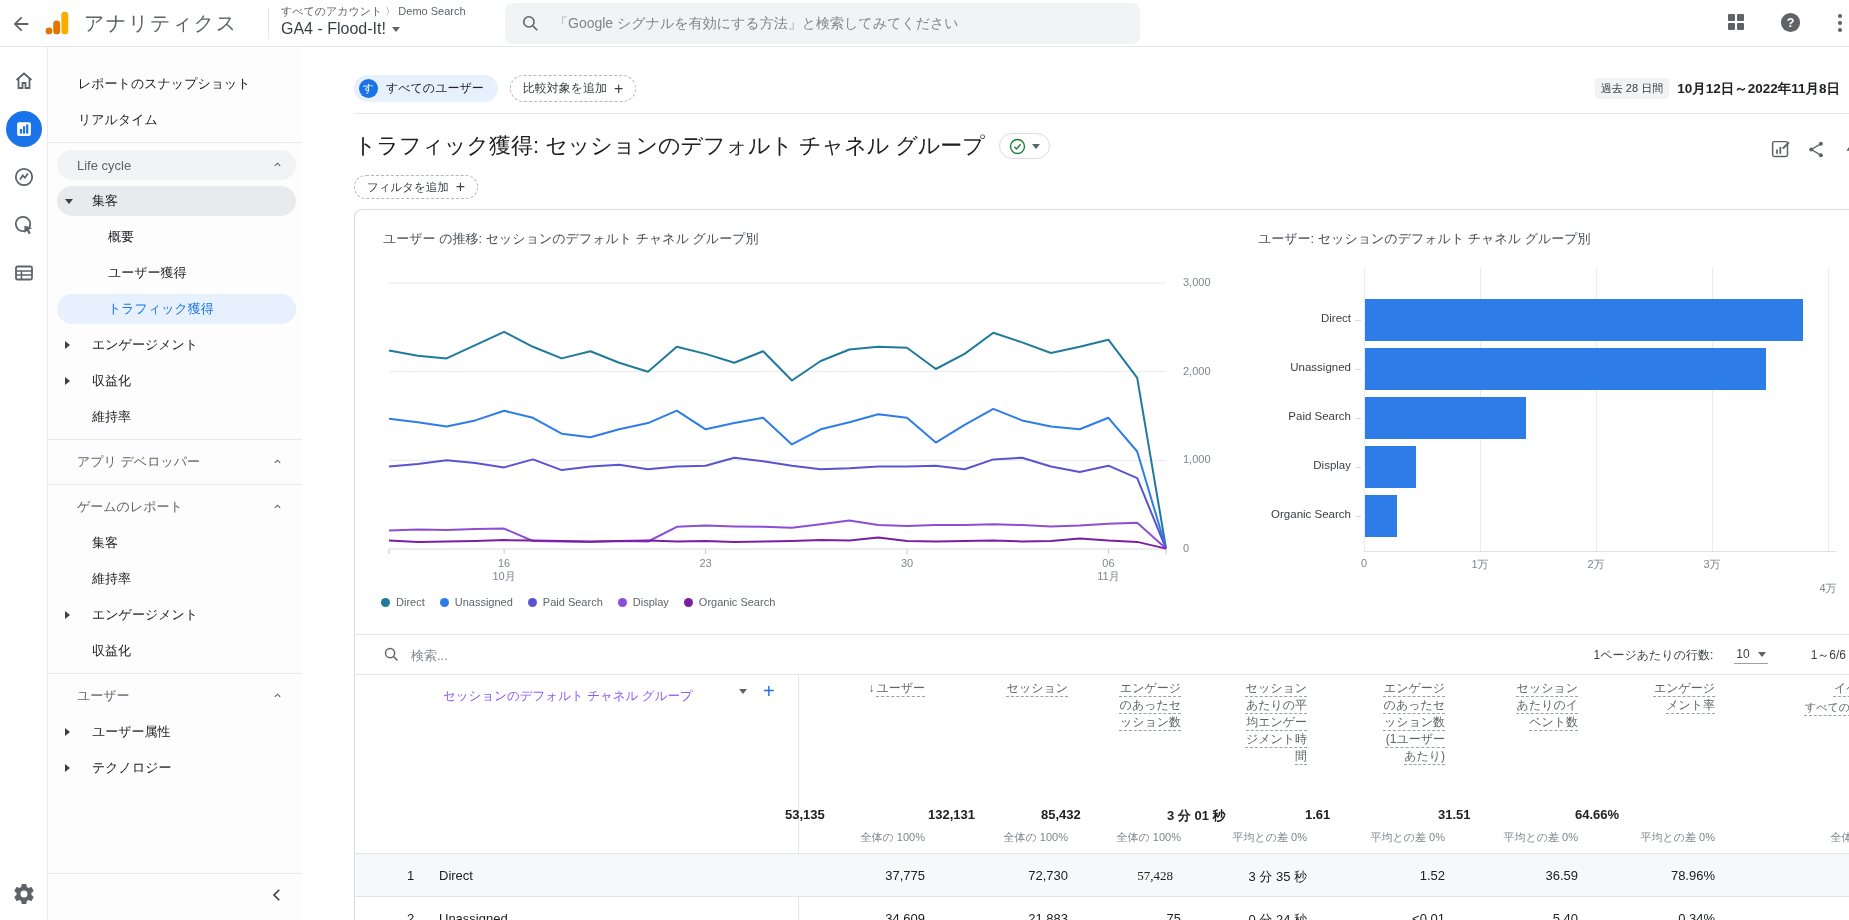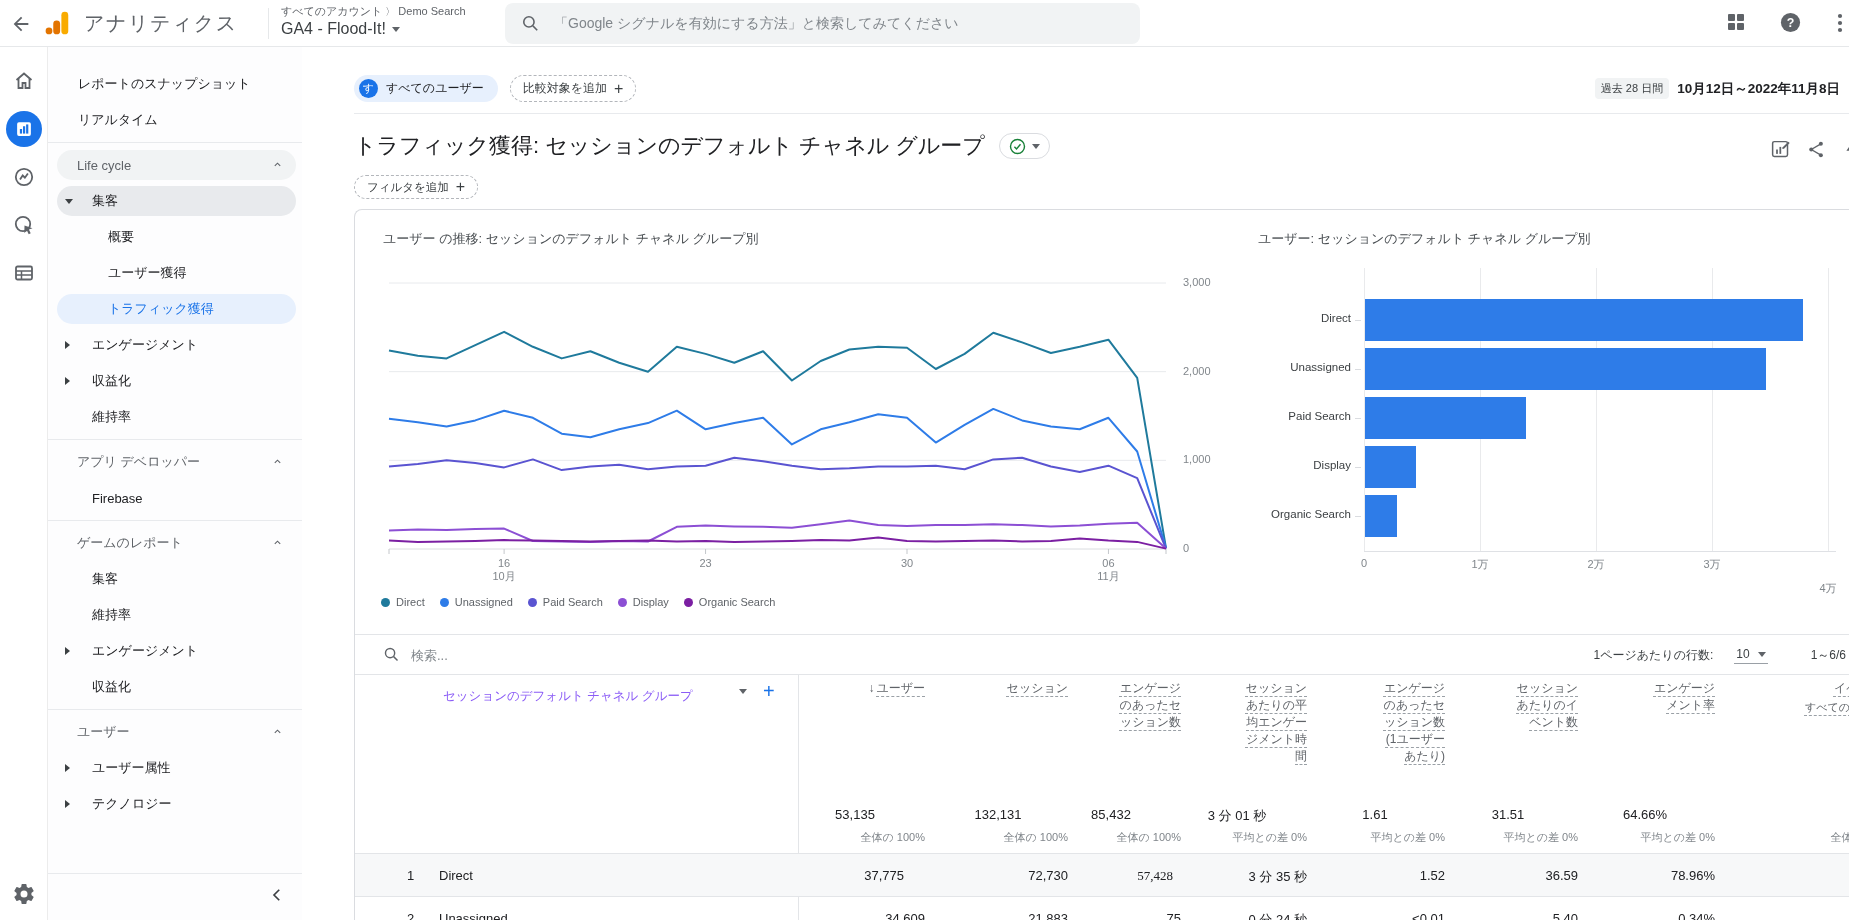--- a/index.html
+++ b/index.html
@@ -93,21 +93,21 @@
   .rpp-select{display:flex;align-items:center;gap:8px;border-bottom:1px solid #9aa0a6;padding:0 2px 2px 2px;cursor:pointer}
   .range-label{margin-left:22px}
   .dim-header{position:absolute;left:88px;top:478px;font-size:12.5px;color:#8b5cf6;white-space:nowrap;cursor:pointer}
   .dim-caret{position:absolute;left:384px;top:484px;cursor:pointer}
   .dim-plus{position:absolute;left:408px;top:470px;font-size:20px;color:#1a73e8;font-weight:500;cursor:pointer}
   .vdiv{position:absolute;left:443px;top:465px;width:1px;height:310px;background:#e3e5e8}
   .mhead{position:absolute;top:470px;font-size:12px;line-height:17px;color:#5f6368;text-align:right;word-break:break-all;cursor:pointer}
   .mhead .ul{text-decoration:underline;text-decoration-style:dashed;text-decoration-color:#9aa0a6;text-decoration-thickness:1px;text-underline-offset:4px}
   .mhead .sort{color:#5f6368;margin-right:2px;text-decoration:none;display:inline-block}
   .mhead .sub{display:block;font-size:11px;color:#5f6368;margin-top:2px}
-  .tot-val{position:absolute;top:597px;font-size:13px;font-weight:400;color:#202124;text-align:center;white-space:nowrap}
+  .tot-val{position:absolute;top:597px;font-size:13px;font-weight:700;color:#202124;text-align:left;white-space:nowrap}
   .tot-sub{position:absolute;top:620px;font-size:11px;color:#80868b;text-align:right;white-space:nowrap}
   .trow{position:absolute;left:0;width:1600px;height:43px;border-top:1px solid #e3e5e8}
   .trow.shade{background:#f7f8f9}
   .trow .num{position:absolute;left:52px;top:14px;font-size:13px;color:#202124}
   .trow .chan{position:absolute;left:84px;top:14px;font-size:13px;color:#202124;font-weight:700;white-space:nowrap}
   .trow .cell{position:absolute;top:14px;font-size:13px;color:#202124;text-align:right;white-space:nowrap}
 </style>
 </head>
 <body>
 
@@ -247,23 +247,20 @@
         </div>
         <div class="sb-item lv-group">
           <span class="label">維持率</span>
         </div>
         <div class="sb-div"></div>
         <div class="sb-section">
           <span class="label">アプリ デベロッパー</span>
           <span class="chev"><svg width="13" height="13" viewBox="0 0 24 24">
               <path d="M7 14.5l5-5 5 5" fill="none" stroke="#5f6368" stroke-width="2"></path>
             </svg></span>
-        </div>
-        <div class="sb-item lv-group">
-          <span class="label">Firebase</span>
         </div>
         <div class="sb-div"></div>
         <div class="sb-section">
           <span class="label">ゲームのレポート</span>
           <span class="chev"><svg width="13" height="13" viewBox="0 0 24 24">
               <path d="M7 14.5l5-5 5 5" fill="none" stroke="#5f6368" stroke-width="2"></path>
             </svg></span>
         </div>
         <div class="sb-item lv-group">
           <span class="label">集客</span>
@@ -493,21 +490,21 @@
           <div class="tot-val" style="left: 1083px; width: 140px;">31.51</div>
           <div class="tot-sub" style="left: 1083px; width: 140px;">平均との差 0%</div>
           <div class="tot-val" style="left: 1220px; width: 140px;">64.66%</div>
           <div class="tot-sub" style="left: 1220px; width: 140px;">平均との差 0%</div>
           <div class="tot-sub" style="left: 1400px; width: 140px;">全体の 100%</div>
         </div>
       <div id="table-rows">
           <div class="trow shade" style="top: 643px;">
             <span class="num">1</span>
             <span class="chan" style="font-weight: 400;">Direct</span>
-            <span class="cell" style="left: 409px; width: 140px;">37,775</span>
+            <span class="cell" style="left: 430px; width: 140px;">37,775</span>
             <span class="cell" style="left: 573px; width: 140px;">72,730</span>
             <span class="cell" style="left: 678px; width: 140px; font-family: Liberation Serif, serif;">57,428</span>
             <span class="cell" style="left: 812px; width: 140px;">3 分 35 秒</span>
             <span class="cell" style="left: 950px; width: 140px;">1.52</span>
             <span class="cell" style="left: 1083px; width: 140px;">36.59</span>
             <span class="cell" style="left: 1220px; width: 140px;">78.96%</span>
           </div>
           <div class="trow" style="top: 686px;">
             <span class="num">2</span>
             <span class="chan" style="font-weight: 400;">Unassigned</span>

